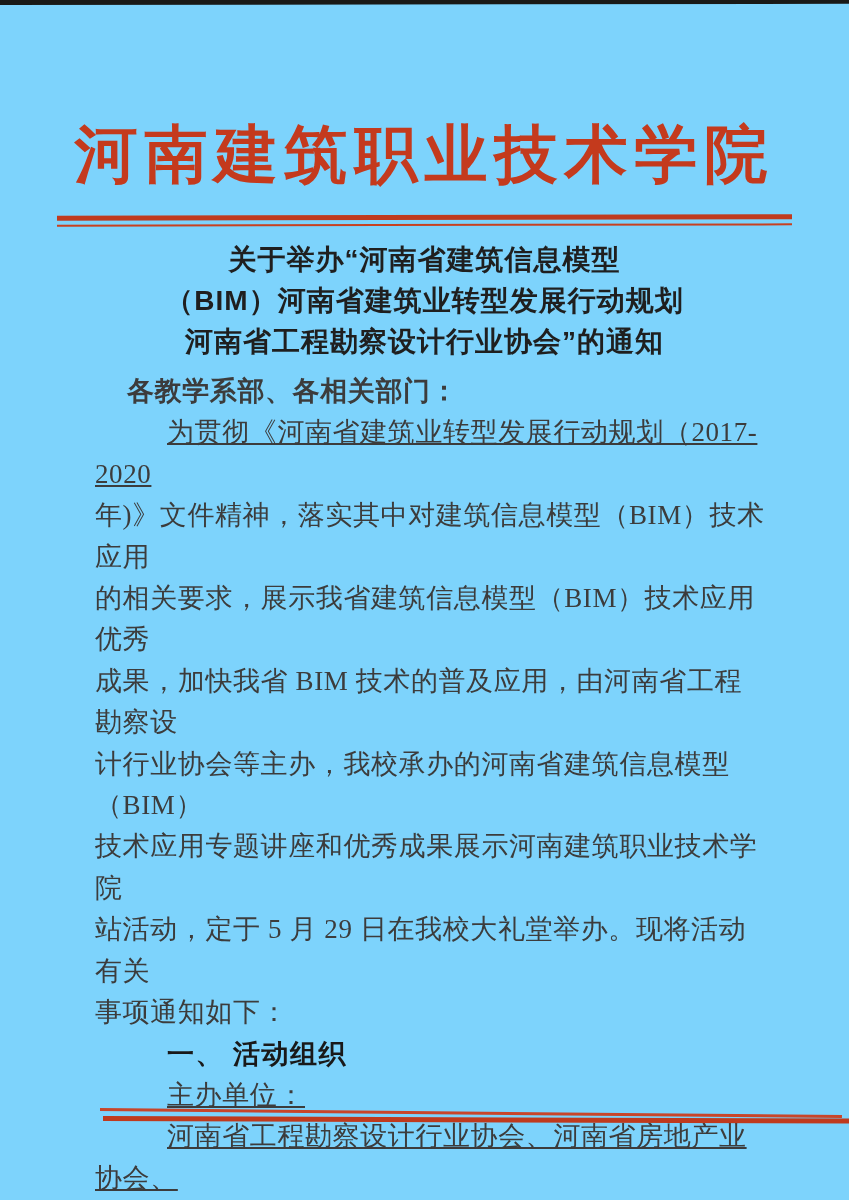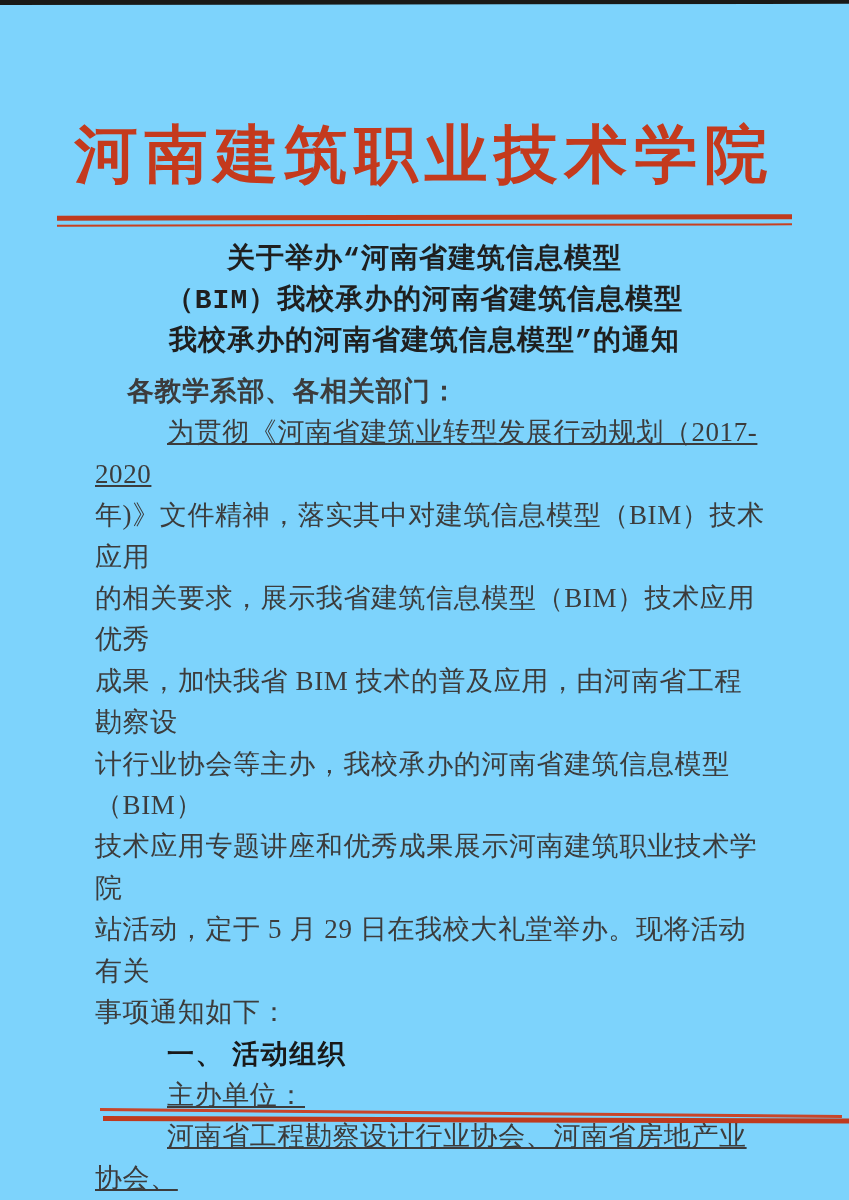--- a/index.html
+++ b/index.html
@@ -59,41 +59,41 @@
     position: absolute;
     top: 239px;
     left: 0;
     width: 100%;
     text-align: center;
     font-size: 28px;
     line-height: 41px;
     font-weight: 700;
     color: #1f1f1f;
     letter-spacing: 1px;
-    font-family: Liberation Mono, monospace;
+    font-family: Liberation Sans, sans-serif;
   }
   .doc-body {
     position: absolute;
     top: 371px;
     left: 95px;
     width: 672px;
     font-size: 27px;
     line-height: 41.4px;
     letter-spacing: 0.6px;
     color: #3c3c3c;
     font-family: "Liberation Serif", "DejaVu Serif", serif;
     white-space: pre-wrap;
   }
   .doc-body .line { min-height: 41.4px; }
   .doc-body .salutation { text-indent: 32px; font-weight: bold; }
   .doc-body .indent { text-indent: 72px; text-decoration: underline; }
   .doc-body .plain { text-indent: 0; }
   .doc-body .heading {
     text-indent: 72px;
-    font-family: Liberation Serif, serif;
+    font-family: Liberation Sans, sans-serif;
     font-weight: 700;
     color: #191919;
     letter-spacing: 1.5px;
   }
   .bottom-line-a {
     position: absolute;
     top: 1108px;
     left: 100px;
     width: 742px;
     height: 3px;
@@ -121,22 +121,22 @@
 
   <div class="letterhead">河南建筑职业技术学院</div>
 
   <div class="rule-wrap">
     <div class="rule-thick"></div>
     <div class="rule-thin"></div>
   </div>
 
   <div class="title-block" id="title-lines">
       <div class="line">关于举办“河南省建筑信息模型</div>
-      <div class="line">（BIM）我校承办的河南省建筑信息模型</div>
-      <div class="line">我校承办的河南省建筑信息模型”的通知</div>
+      <div class="line">（BIM）河南省建筑业转型发展行动规划</div>
+      <div class="line">河南省工程勘察设计行业协会”的通知</div>
     </div>
 
   <div class="doc-body" id="body-lines"><div class="line salutation">各教学系部、各相关部门：</div><div class="line indent">为贯彻《河南省建筑业转型发展行动规划（2017-2020</div><div class="line plain">年)》文件精神，落实其中对建筑信息模型（BIM）技术应用</div><div class="line plain">的相关要求，展示我省建筑信息模型（BIM）技术应用优秀</div><div class="line plain">成果，加快我省 BIM 技术的普及应用，由河南省工程勘察设</div><div class="line plain">计行业协会等主办，我校承办的河南省建筑信息模型（BIM）</div><div class="line plain">技术应用专题讲座和优秀成果展示河南建筑职业技术学院</div><div class="line plain">站活动，定于 5 月 29 日在我校大礼堂举办。现将活动有关</div><div class="line plain">事项通知如下：</div><div class="line heading">一、 活动组织</div><div class="line indent">主办单位：</div><div class="line indent">河南省工程勘察设计行业协会、河南省房地产业协会、</div><div class="line plain">河南省建设监理协会、河南省市政公用业协会、河南省建设</div></div>
 
   <div class="bottom-line-a"></div>
   <div class="bottom-line-b"></div>
 
 </div>
 
 </body></html>

